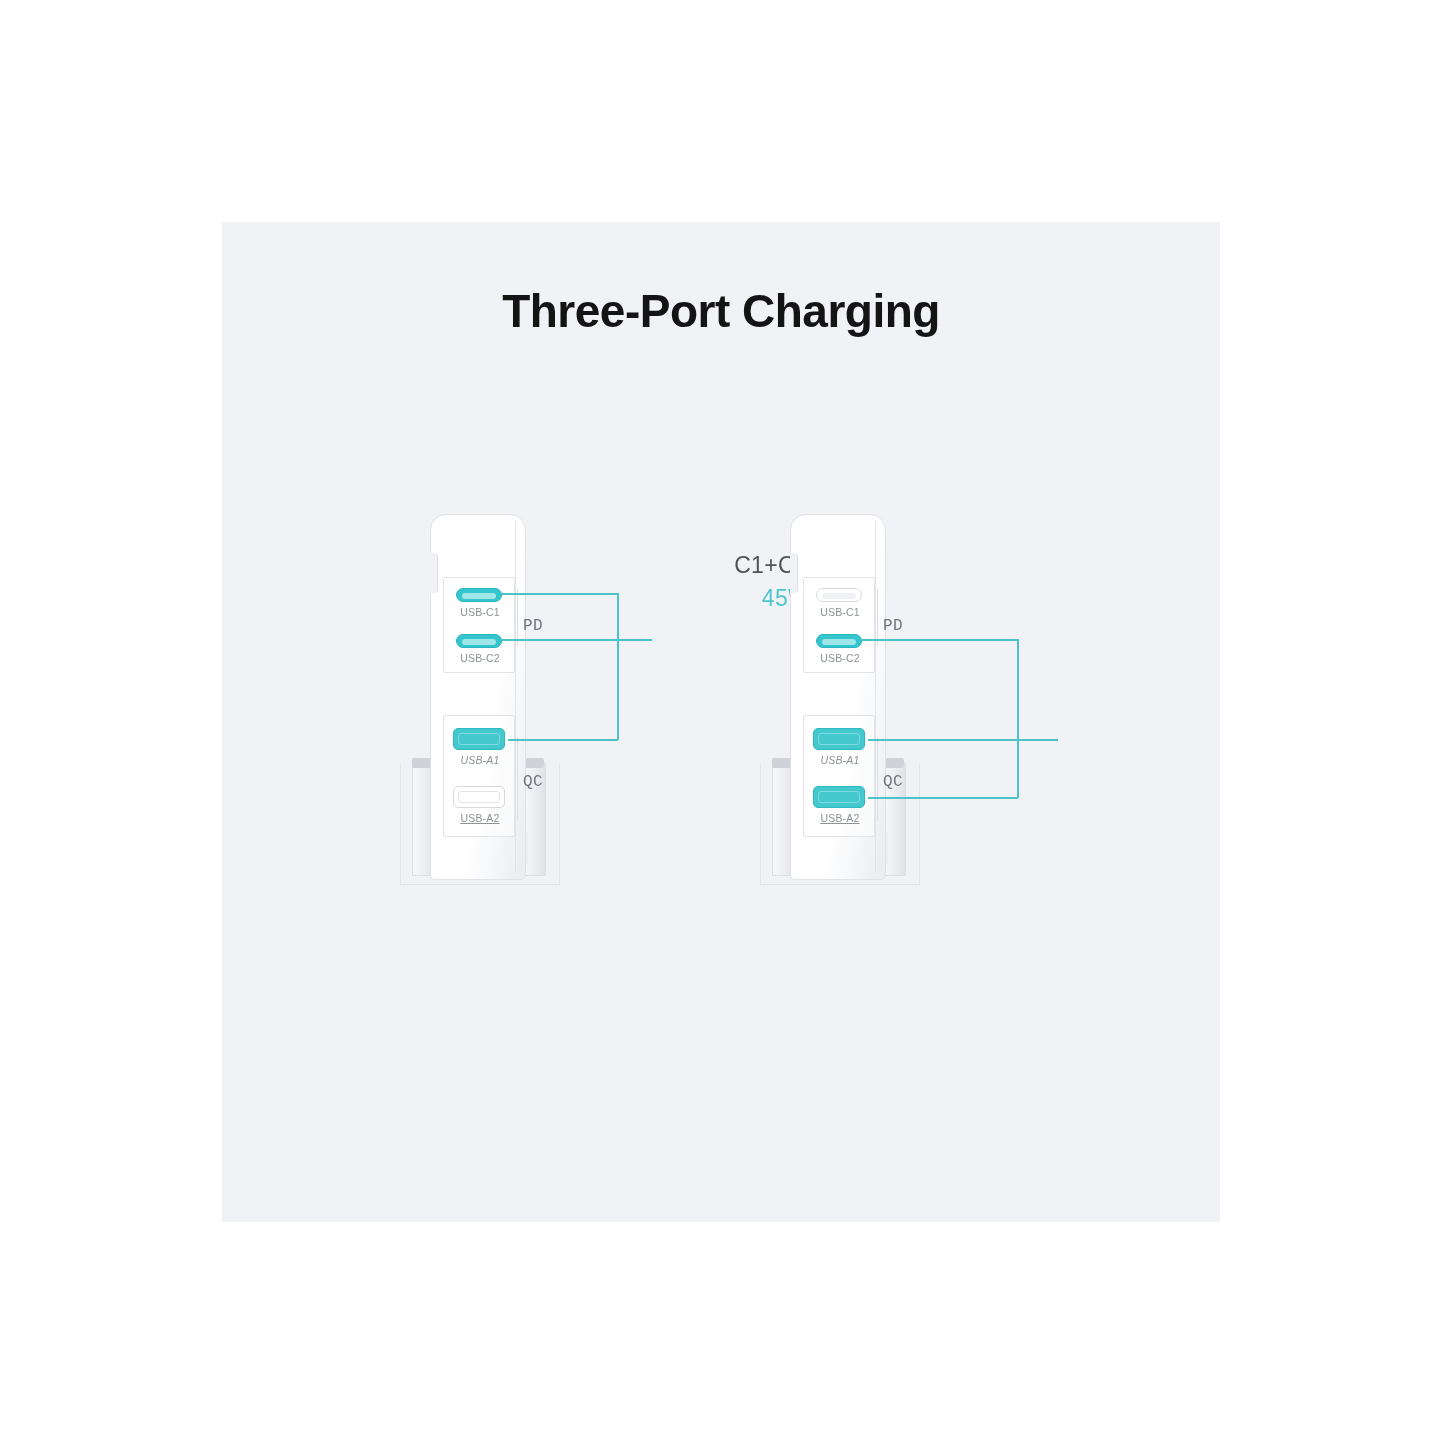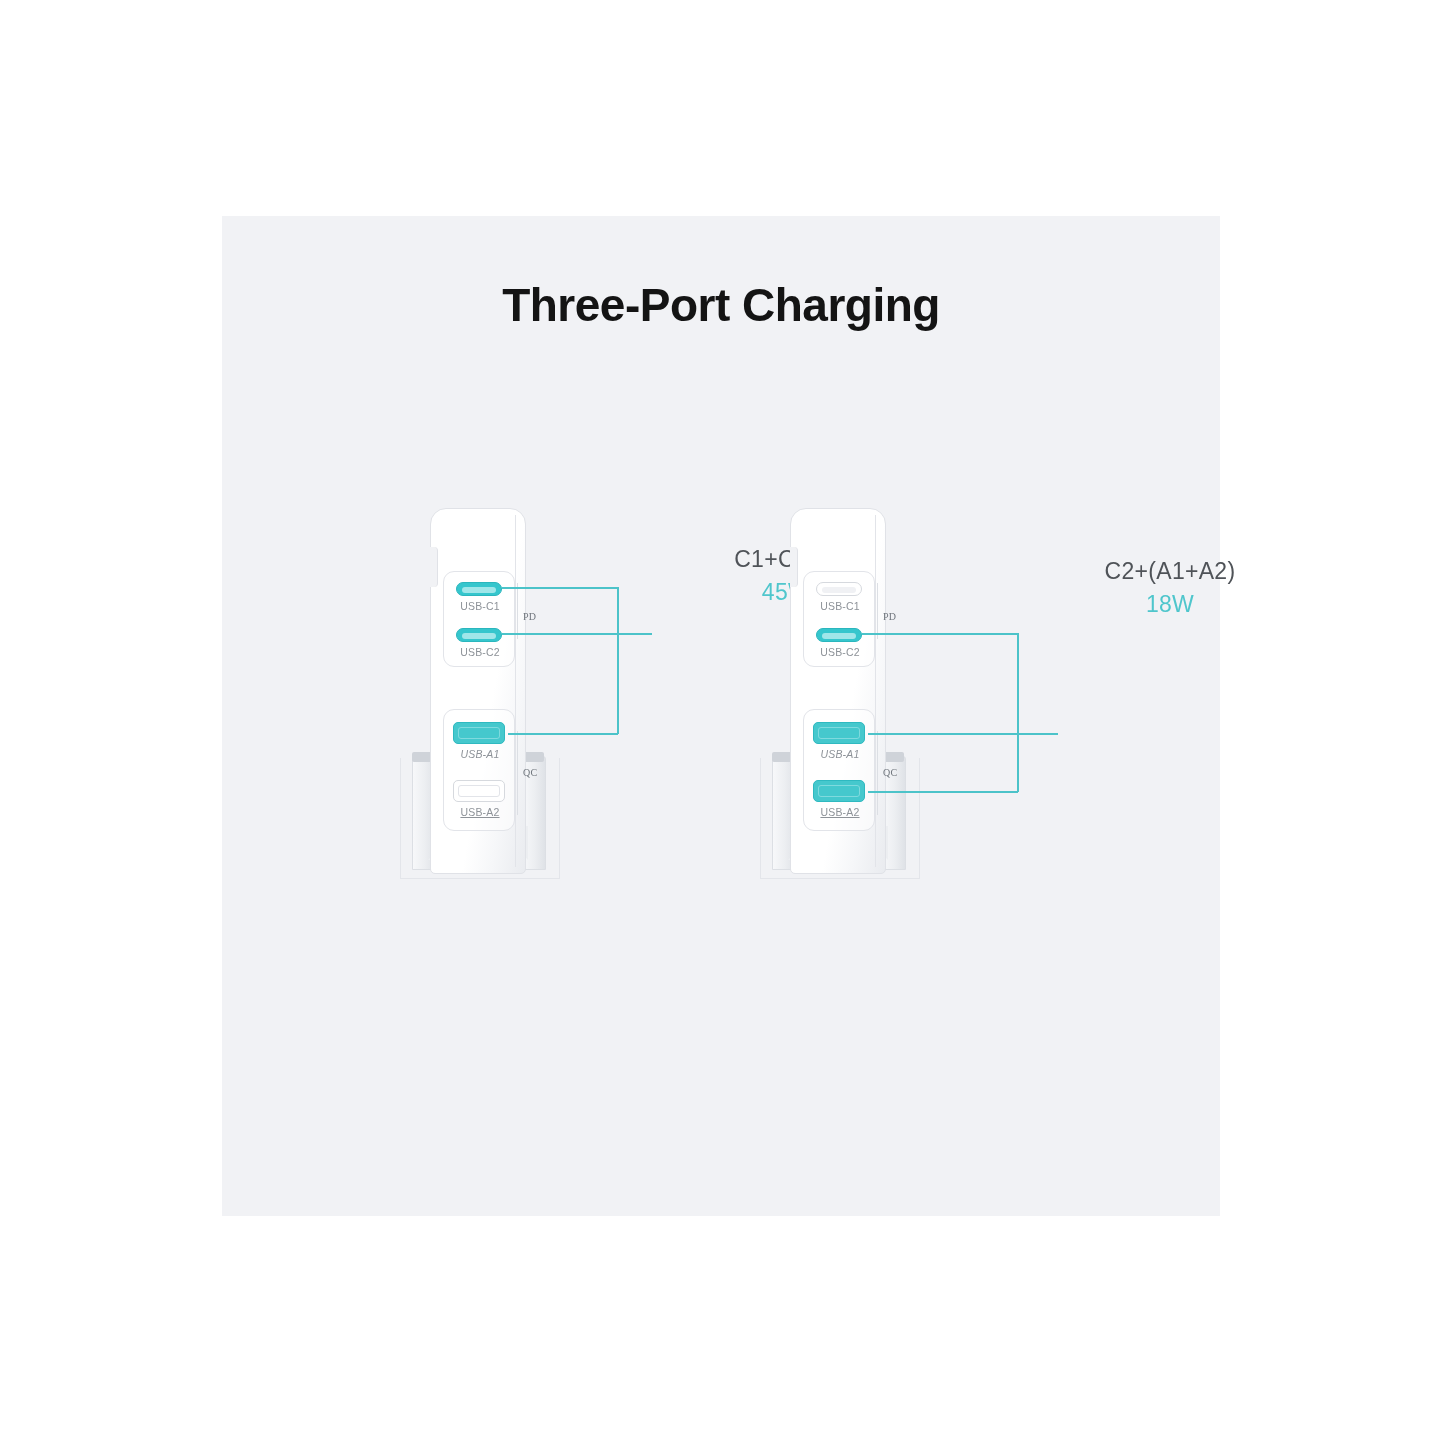--- a/index.html
+++ b/index.html
@@ -16,21 +16,21 @@
     position: relative;
     width: 1440px;
     height: 1440px;
     background: #ffffff;
   }
 
   
   #panel {
     position: absolute;
     left: 222px;
-    top: 216px;
+    top: 222px;
     width: 998px;
     height: 1000px;
     background: #f1f2f5;
   }
 
   
   #title {
     position: absolute;
     left: 0;
     top: 62px;
@@ -133,21 +133,21 @@
     border-right: 1px solid #e0e2e7;
     border-radius: 0 4px 4px 0;
   }
 
   
   .port-group {
     position: absolute;
     left: 12px;
     width: 72px;
     border: 1px solid #e2e4e9;
-    border-radius: 11px;
+    border-radius: 2px;
     box-sizing: border-box;
     background: rgba(255,255,255,0.55);
   }
   .group-c { top: 62px;  height: 96px; }
   .group-a { top: 200px; height: 122px; }
 
   .port-slot {
     position: absolute;
     left: 50%;
     transform: translateX(-50%);
@@ -232,24 +232,24 @@
     font-family: "Liberation Sans", sans-serif;
   }
   .cap-c1 { top: 28px; }
   .cap-c2 { top: 74px; }
   .cap-a1 { top: 38px; font-style: italic; }
   .cap-a2 { top: 96px; text-decoration: underline; }
 
   
   .std-tag {
     position: absolute;
-    font-size: 10px;
+    font-size: 16px;
     color: #6f757c;
     letter-spacing: 0.3px;
-    font-family: Liberation Serif, serif;
+    font-family: Liberation Mono, monospace;
   }
   .tag-pd { left: 92px; top: 102px; }
   .tag-qc { left: 92px; top: 258px; }
 
   .std-bracket {
     position: absolute;
     left: 86px;
     width: 1px;
     background: #dcdfe4;
   }
@@ -374,19 +374,15 @@
         <div class="std-bracket br-qc"></div>
         <div class="std-tag tag-qc">QC</div>
       </div>
 
       <div class="conn conn-h" style="left:130px; top:125px; width:156px;"></div>
       <div class="conn conn-h" style="left:136px; top:225px; width:190px;"></div>
       <div class="conn conn-h" style="left:136px; top:283px; width:150px;"></div>
       <div class="conn conn-v" style="left:285px; top:125px; height:159px;"></div>
     </div>
 
-    <div class="spec" id="spec-right">
-      <div class="spec-combo">C2+(A1+A2)</div>
-      <div class="spec-watt">18W</div>
-    </div>
 
   </div>
 </div>
 
 </body></html>

